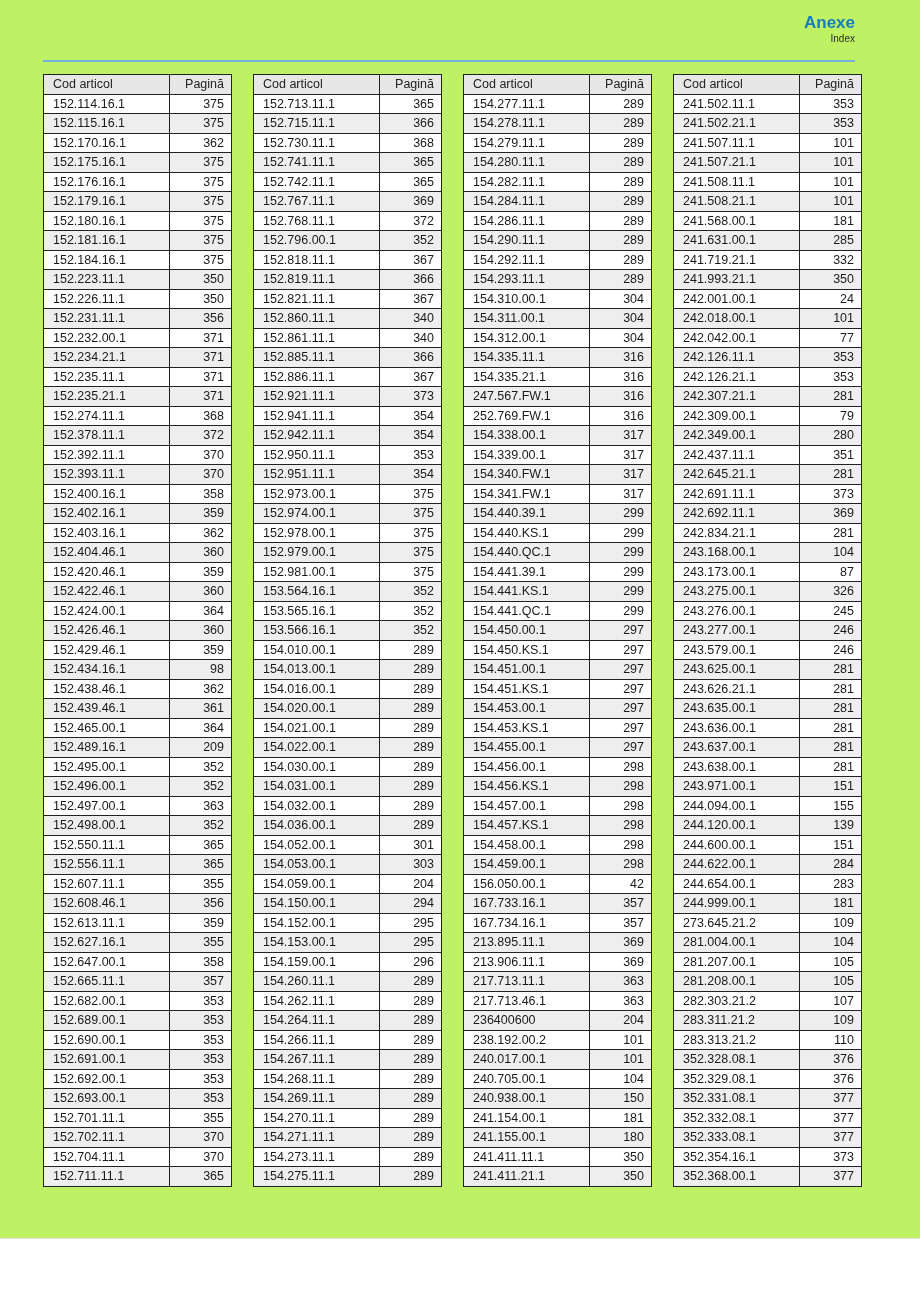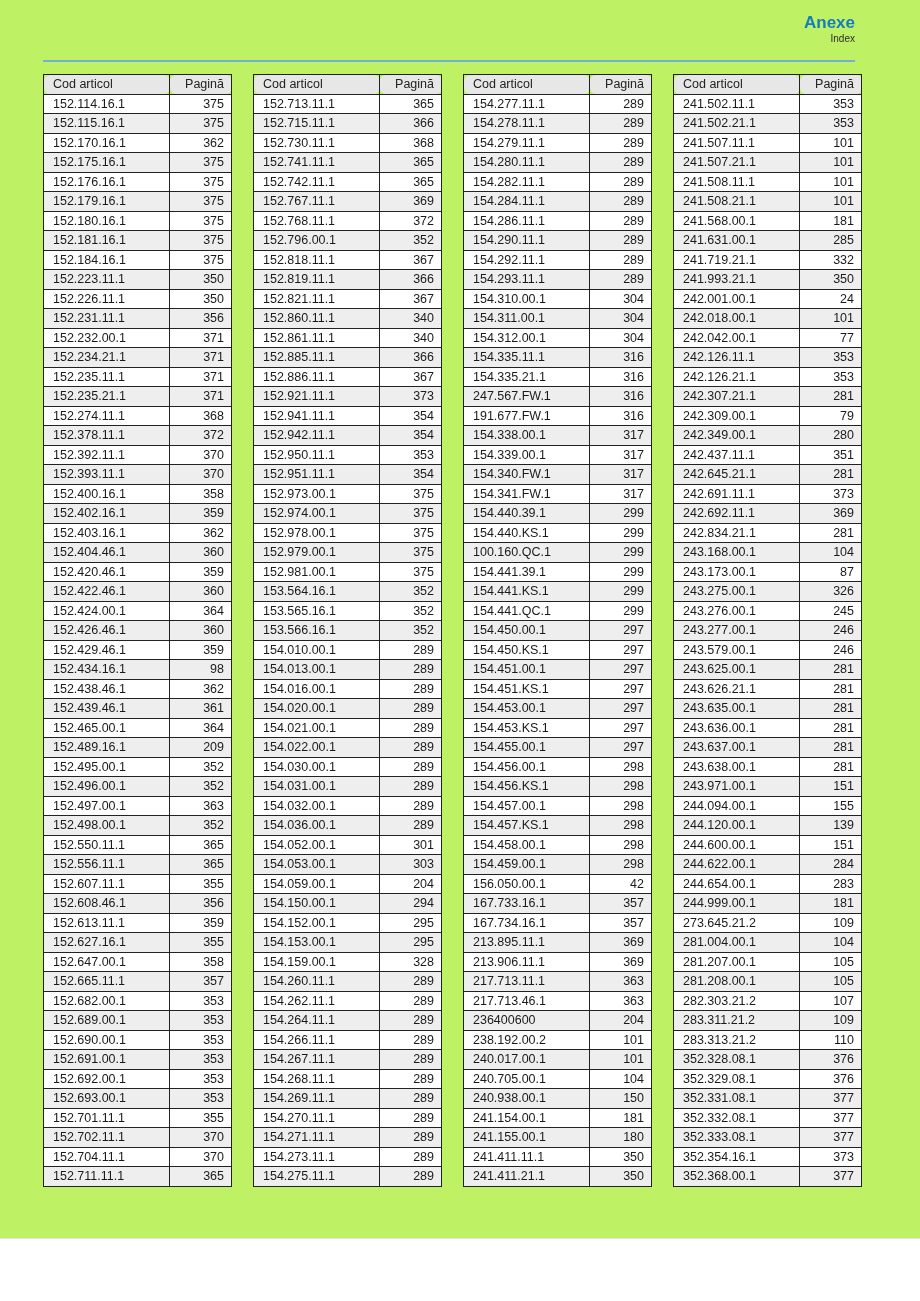--- a/index.html
+++ b/index.html
@@ -67,21 +67,20 @@
     color: #1a1a1a;
     border-top: 1.5px solid #222222;
     border-bottom: 1.5px solid #222222;
     white-space: nowrap;
     overflow: hidden;
   }
   table.idx th {
     background: #e7e7e7;
     font-weight: normal;
     color: #222222;
-    border-radius: 6px;
   }
   table.idx .code {
     text-align: left;
     padding-left: 9px;
     border-right: 1.5px solid #222222;
   }
   table.idx .pg {
     text-align: right;
     padding-right: 7px;
   }
@@ -563,21 +562,21 @@
           <tr>
             <td class="code">154.152.00.1</td>
             <td class="pg">295</td>
           </tr>
           <tr>
             <td class="code">154.153.00.1</td>
             <td class="pg">295</td>
           </tr>
           <tr>
             <td class="code">154.159.00.1</td>
-            <td class="pg">328</td>
+            <td class="pg">296</td>
           </tr>
           <tr>
             <td class="code">154.260.11.1</td>
             <td class="pg">289</td>
           </tr>
           <tr>
             <td class="code">154.262.11.1</td>
             <td class="pg">289</td>
           </tr>
           <tr>
@@ -689,21 +688,21 @@
           </tr>
           <tr>
             <td class="code">154.335.21.1</td>
             <td class="pg">316</td>
           </tr>
           <tr>
             <td class="code">247.567.FW.1</td>
             <td class="pg">316</td>
           </tr>
           <tr>
-            <td class="code">191.677.FW.1</td>
+            <td class="code">252.769.FW.1</td>
             <td class="pg">316</td>
           </tr>
           <tr>
             <td class="code">154.338.00.1</td>
             <td class="pg">317</td>
           </tr>
           <tr>
             <td class="code">154.339.00.1</td>
             <td class="pg">317</td>
           </tr>
@@ -717,21 +716,21 @@
           </tr>
           <tr>
             <td class="code">154.440.39.1</td>
             <td class="pg">299</td>
           </tr>
           <tr>
             <td class="code">154.440.KS.1</td>
             <td class="pg">299</td>
           </tr>
           <tr>
-            <td class="code">100.160.QC.1</td>
+            <td class="code">154.440.QC.1</td>
             <td class="pg">299</td>
           </tr>
           <tr>
             <td class="code">154.441.39.1</td>
             <td class="pg">299</td>
           </tr>
           <tr>
             <td class="code">154.441.KS.1</td>
             <td class="pg">299</td>
           </tr>

